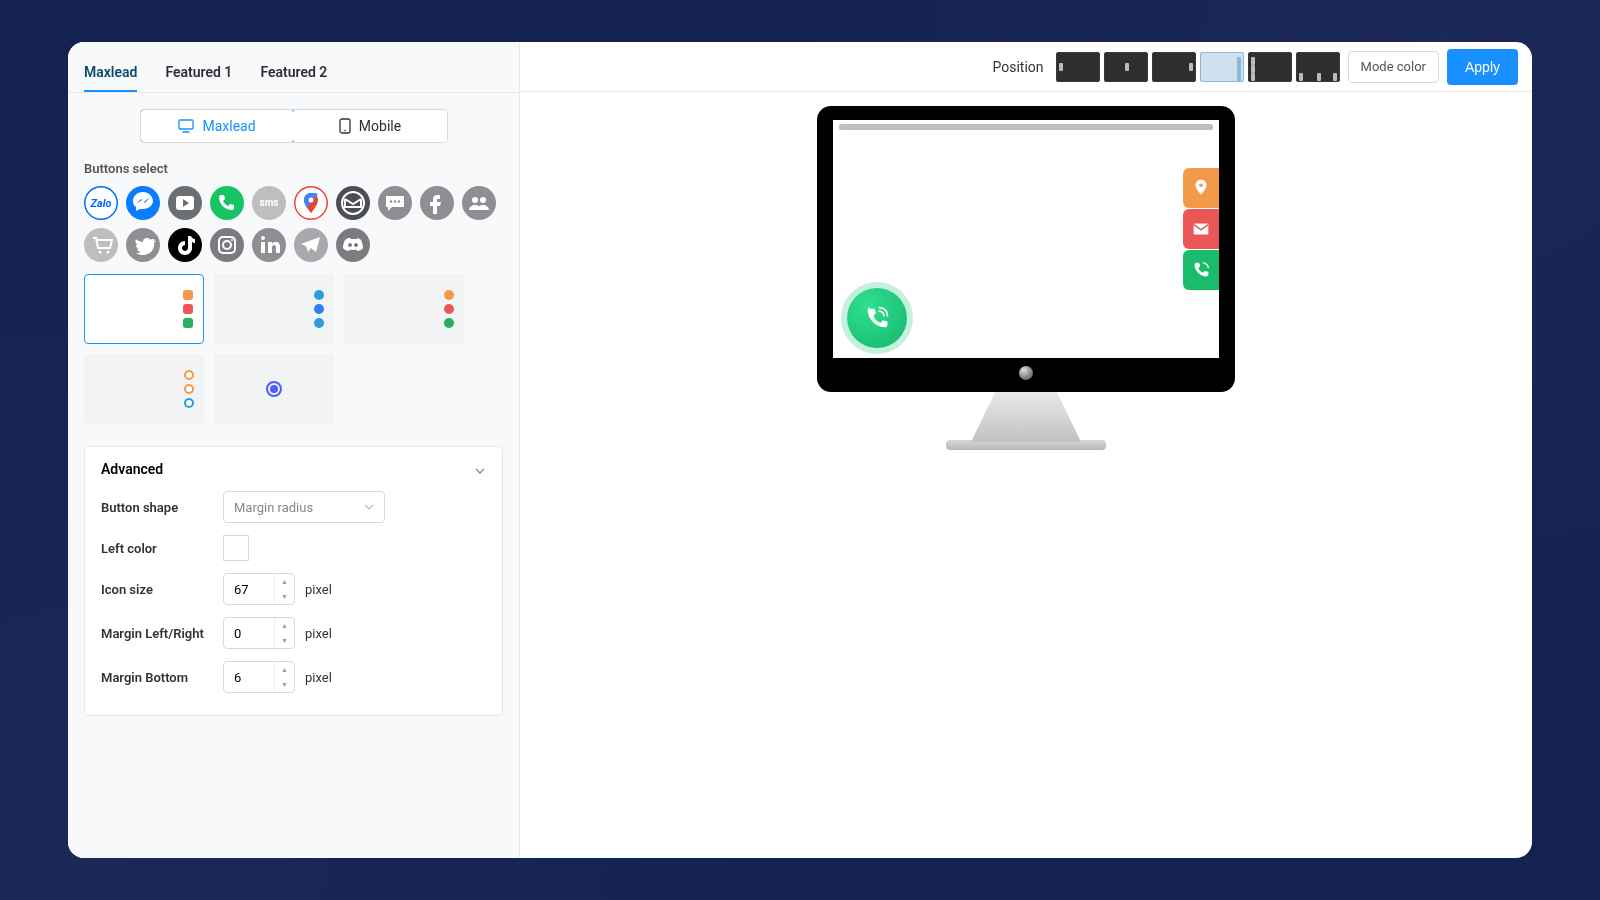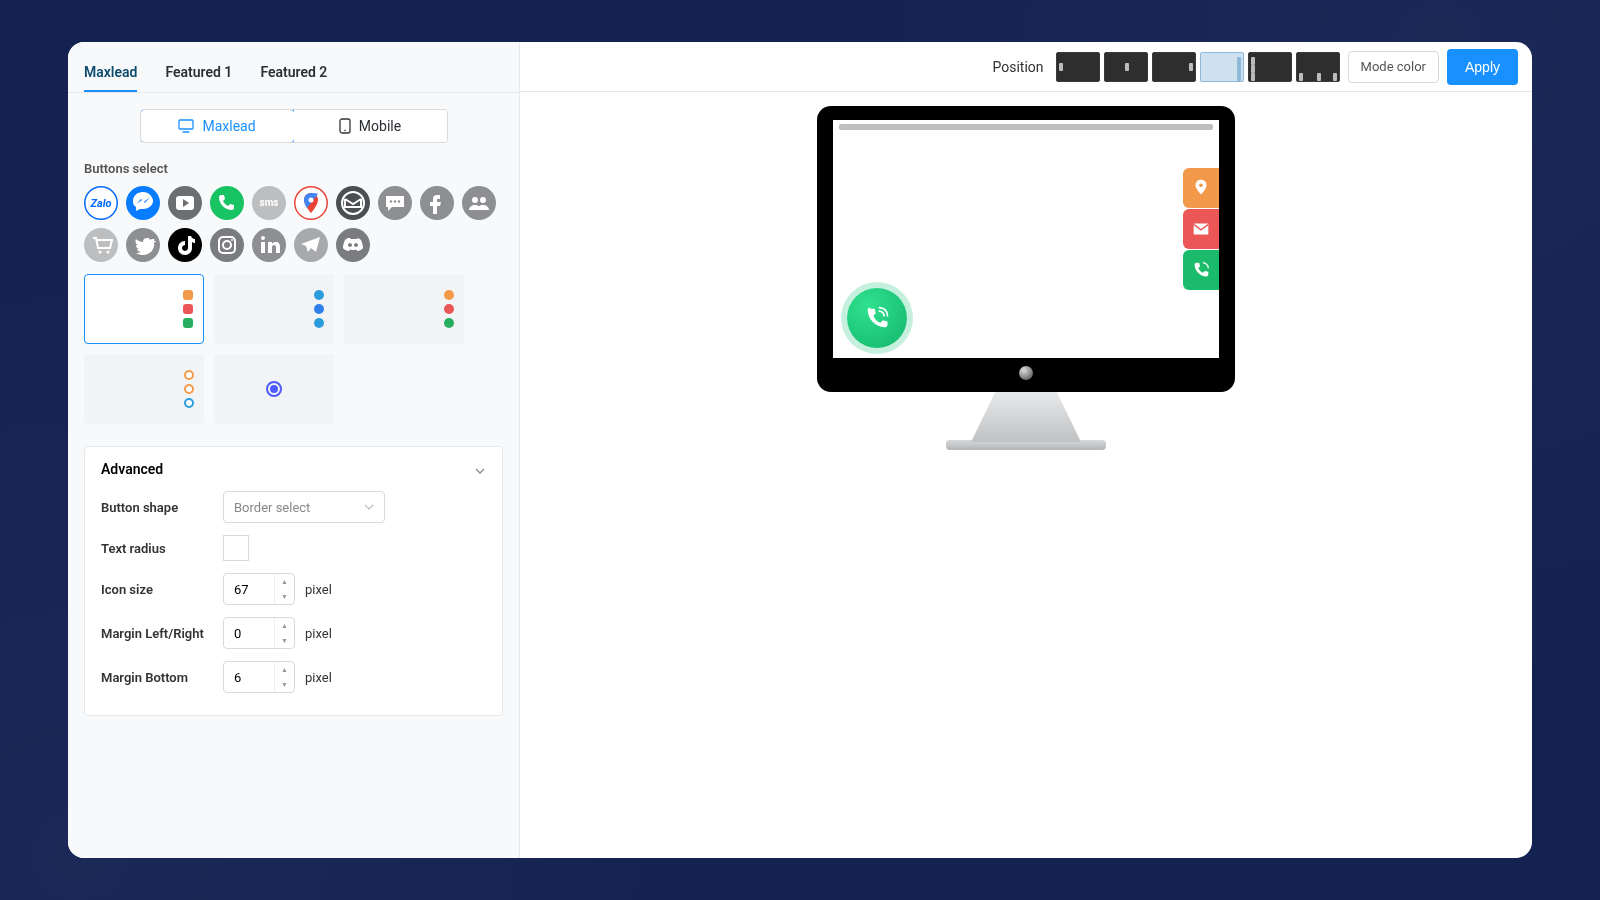--- a/index.html
+++ b/index.html
@@ -309,29 +309,29 @@
       <div class="adv-head">
         <span>Advanced</span>
         <svg width="12" height="12" viewBox="0 0 12 12">
             <path d="M2 4l4 4 4-4" fill="none" stroke="#888" stroke-width="1.3"></path>
           </svg>
       </div>
 
       <div class="adv-row">
         <label>Button shape</label>
         <div class="select">
-          <span>Border select</span>
+          <span>Margin radius</span>
           <svg width="10" height="10" viewBox="0 0 10 10">
               <path d="M1 3l4 4 4-4" fill="none" stroke="#bbb" stroke-width="1.2"></path>
             </svg>
         </div>
       </div>
 
       <div class="adv-row">
-        <label>Text radius</label>
+        <label>Left color</label>
         <div class="swatch"></div>
       </div>
 
       <div class="adv-row">
         <label>Icon size</label>
         <div class="num">
           <span>67</span>
           <div class="spin">
               <div>▲</div>
               <div>▼</div>

